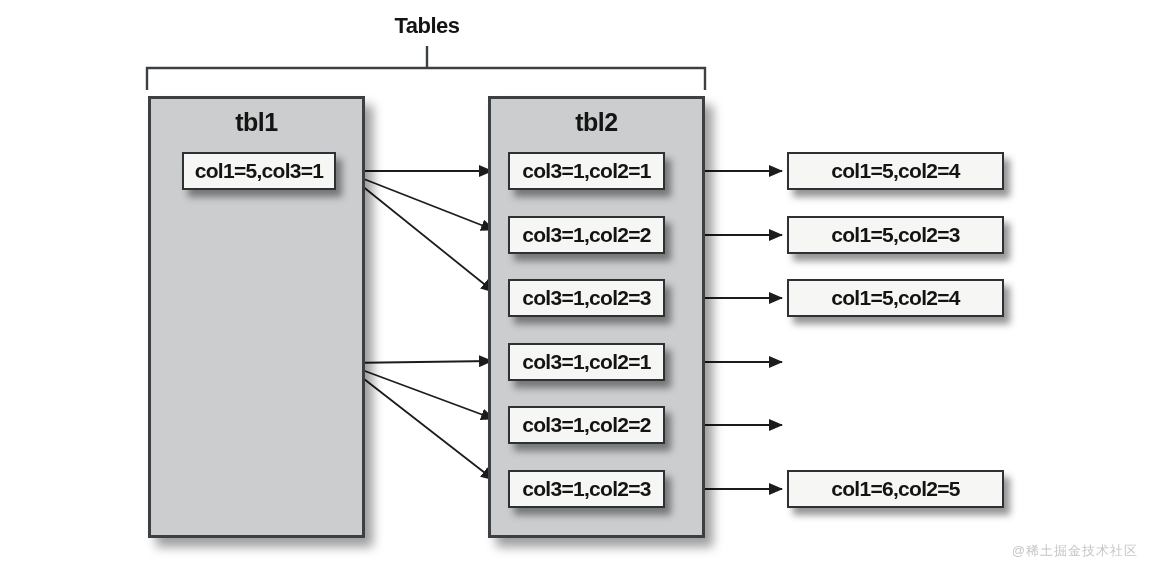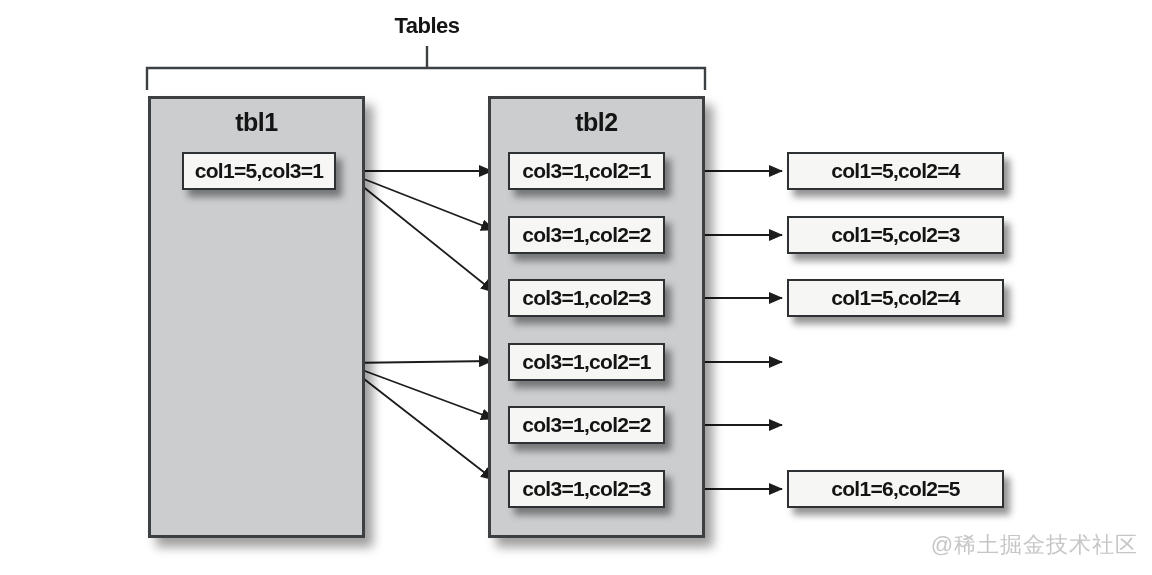--- a/index.html
+++ b/index.html
@@ -59,21 +59,21 @@
   .result-title {
     position: absolute;
     left: 787px; top: 104px; width: 217px;
     text-align: center;
     font-size: 26px; font-weight: bold;
     letter-spacing: -0.8px;
   }
   .watermark {
     position: absolute;
     right: 14px; bottom: 15px;
-    font-size: 22px;
+    font-size: 13px;
     color: var(--watermark, #c6c6c6);
     letter-spacing: 1px;
     margin-top: 43px;
   }
 </style>
 </head>
 <body>
 
 <div class="canvas">
 

